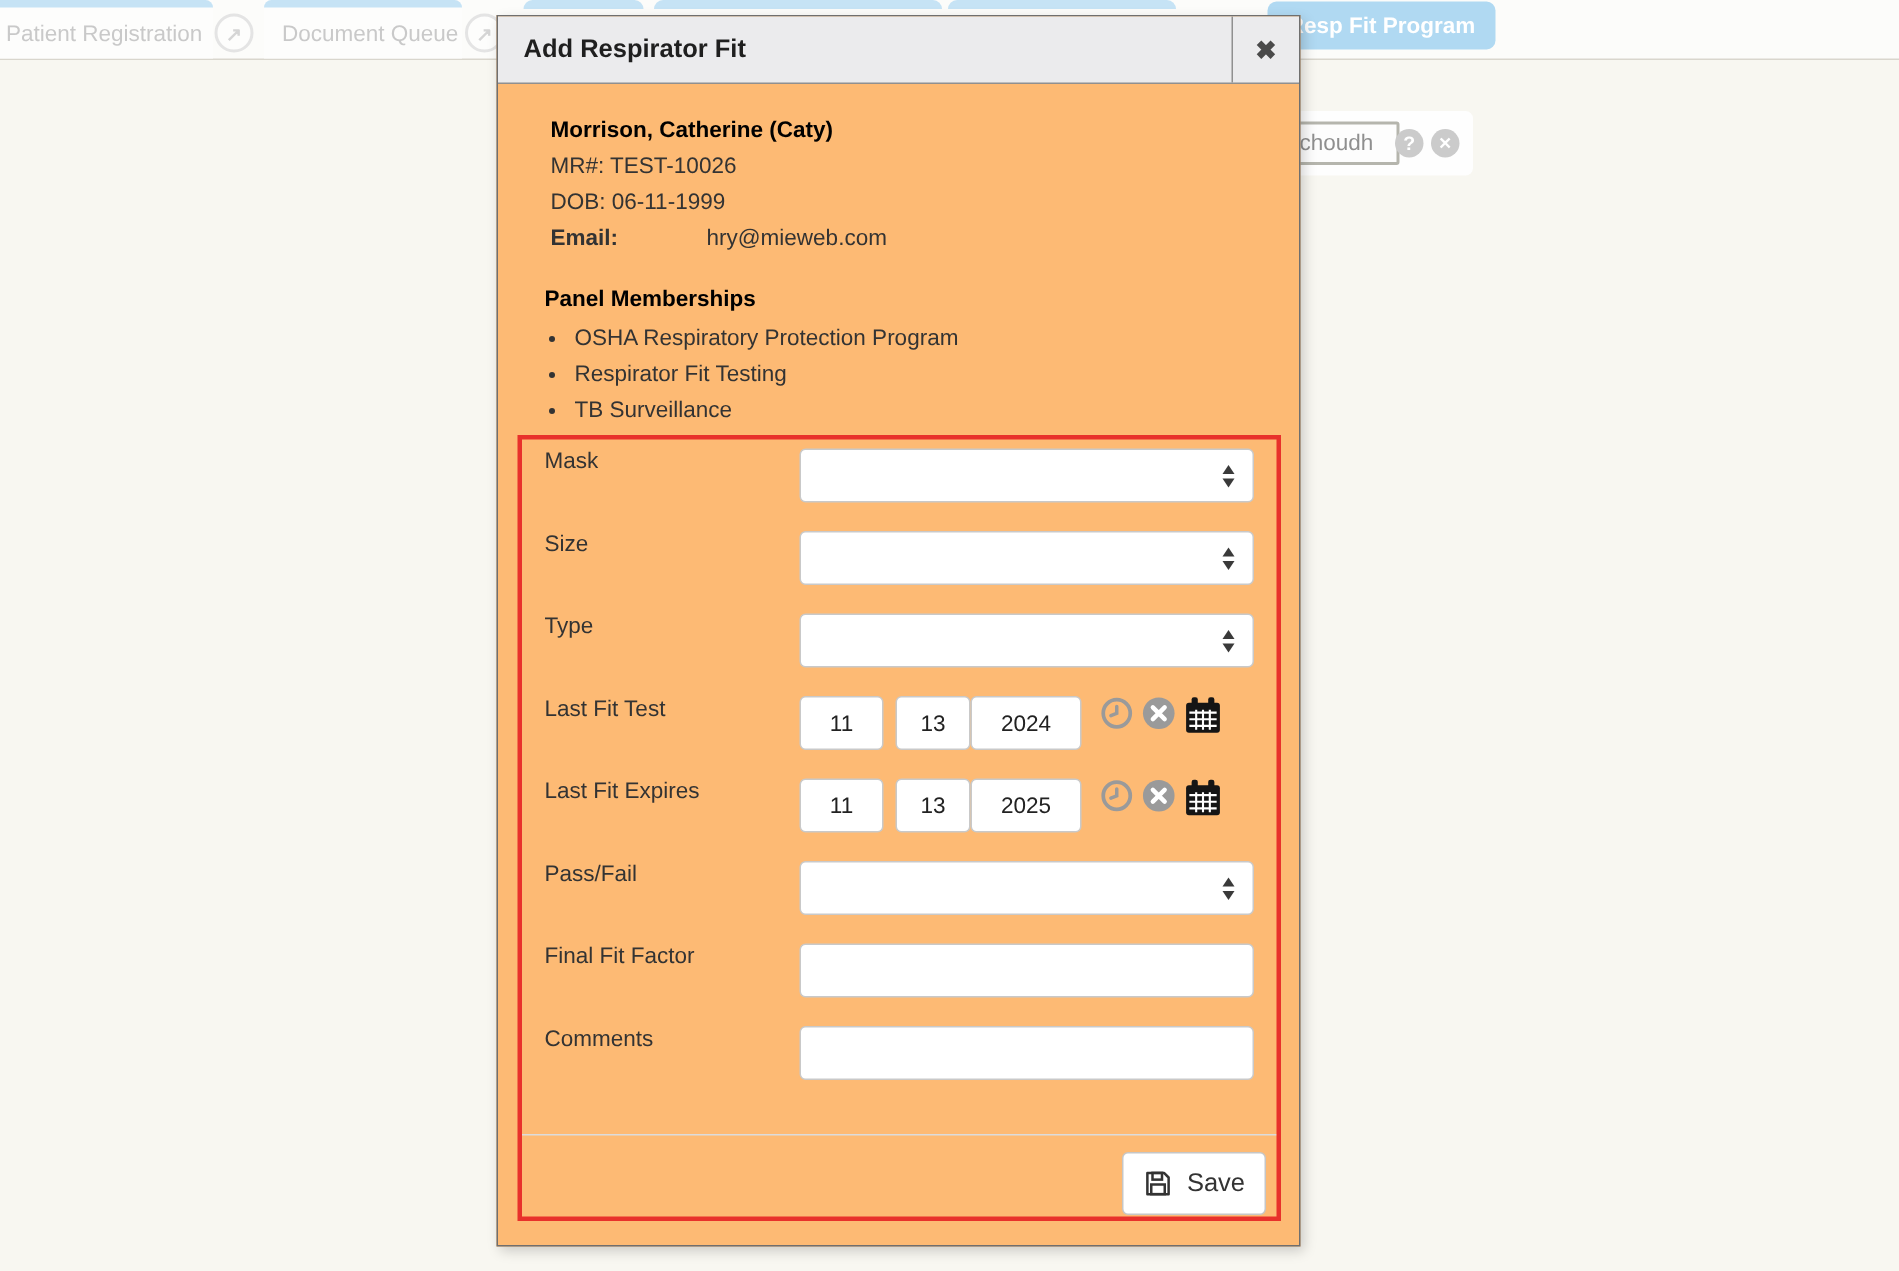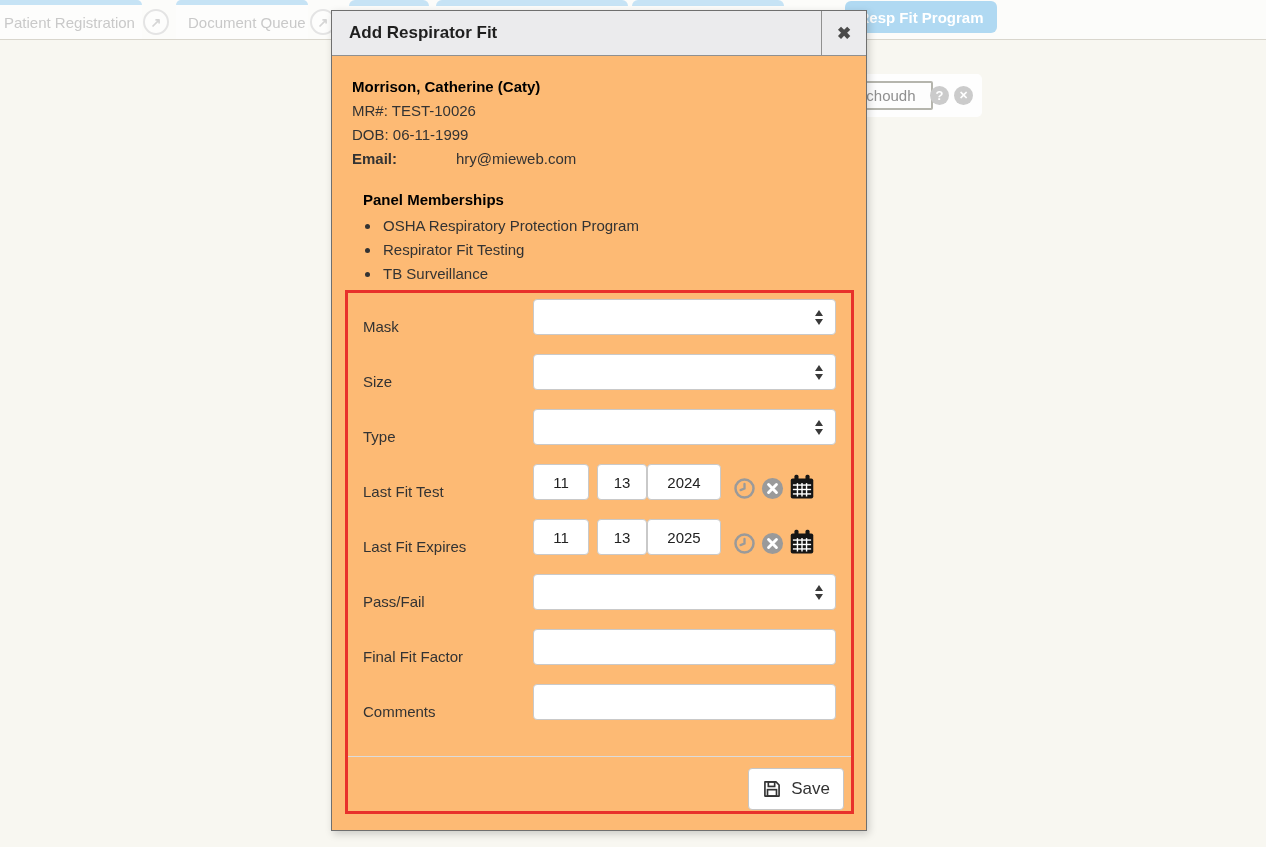--- a/index.html
+++ b/index.html
@@ -42,31 +42,31 @@
     background:#fdba74; border:1px solid #6f6f6f; box-sizing:border-box;
     box-shadow:2px 3px 8px rgba(0,0,0,.18); }
   .mhead { height:44px; background:#ebebed; border-bottom:1px solid #909090;
     display:flex; align-items:stretch; }
   .mtitle { flex:1; display:flex; align-items:center; padding-left:17px;
     font-size:17px; font-weight:bold; color:#1f1f1f; }
   .mclose { width:44px; border-left:1px solid #909090; display:flex;
     align-items:center; justify-content:center; font-size:17px; font-weight:bold;
     color:#4a4a4a; cursor:pointer; }
   .mbody { padding-top:19px; }
-  .pinfo { margin-left:20px; font-size:15px; color:#333; line-height:24px; }
+  .pinfo { margin-left:35px; font-size:15px; color:#333; line-height:24px; }
   .pname { font-weight:bold; color:#000; }
   .email-label { display:inline-block; width:104px;font-weight:bold; }
   .pm-head { margin:17px 0 0 31px; font-size:15px; font-weight:bold; color:#000;
     line-height:24px; }
   ul.pm { margin:2px 0 0 0; padding-left:49px; font-size:15px; color:#333; }
   ul.pm li { line-height:24px; padding-left:2px; }
   
   .redbox { margin:4px 12px 0 13px; height:524px; border:3px solid #e8312b;
     box-sizing:border-box; overflow:hidden; }
-  .frow { display:flex; align-items:flex-end; height:36px; margin:0 0 19px 15px; }
+  .frow { display:flex; align-items:flex-start; height:36px; margin:0 0 19px 15px; }
   .frow.first { margin-top:6px; }
   .flabel { width:170px; font-size:15px; color:#333; }
   .sel { width:303px; height:36px; border:1px solid #c9c9c9; border-radius:4px;
     background:#fff; display:flex; align-items:center; justify-content:flex-end;
     padding-right:12px; box-sizing:border-box; cursor:pointer; }
   .spin { display:flex; flex-direction:column; align-items:center; gap:3px; }
   .cu { width:0; height:0; border-left:4.5px solid transparent;
     border-right:4.5px solid transparent; border-bottom:6px solid #3a3a3a; }
   .cd { width:0; height:0; border-left:4.5px solid transparent;
     border-right:4.5px solid transparent; border-top:6px solid #3a3a3a; }

